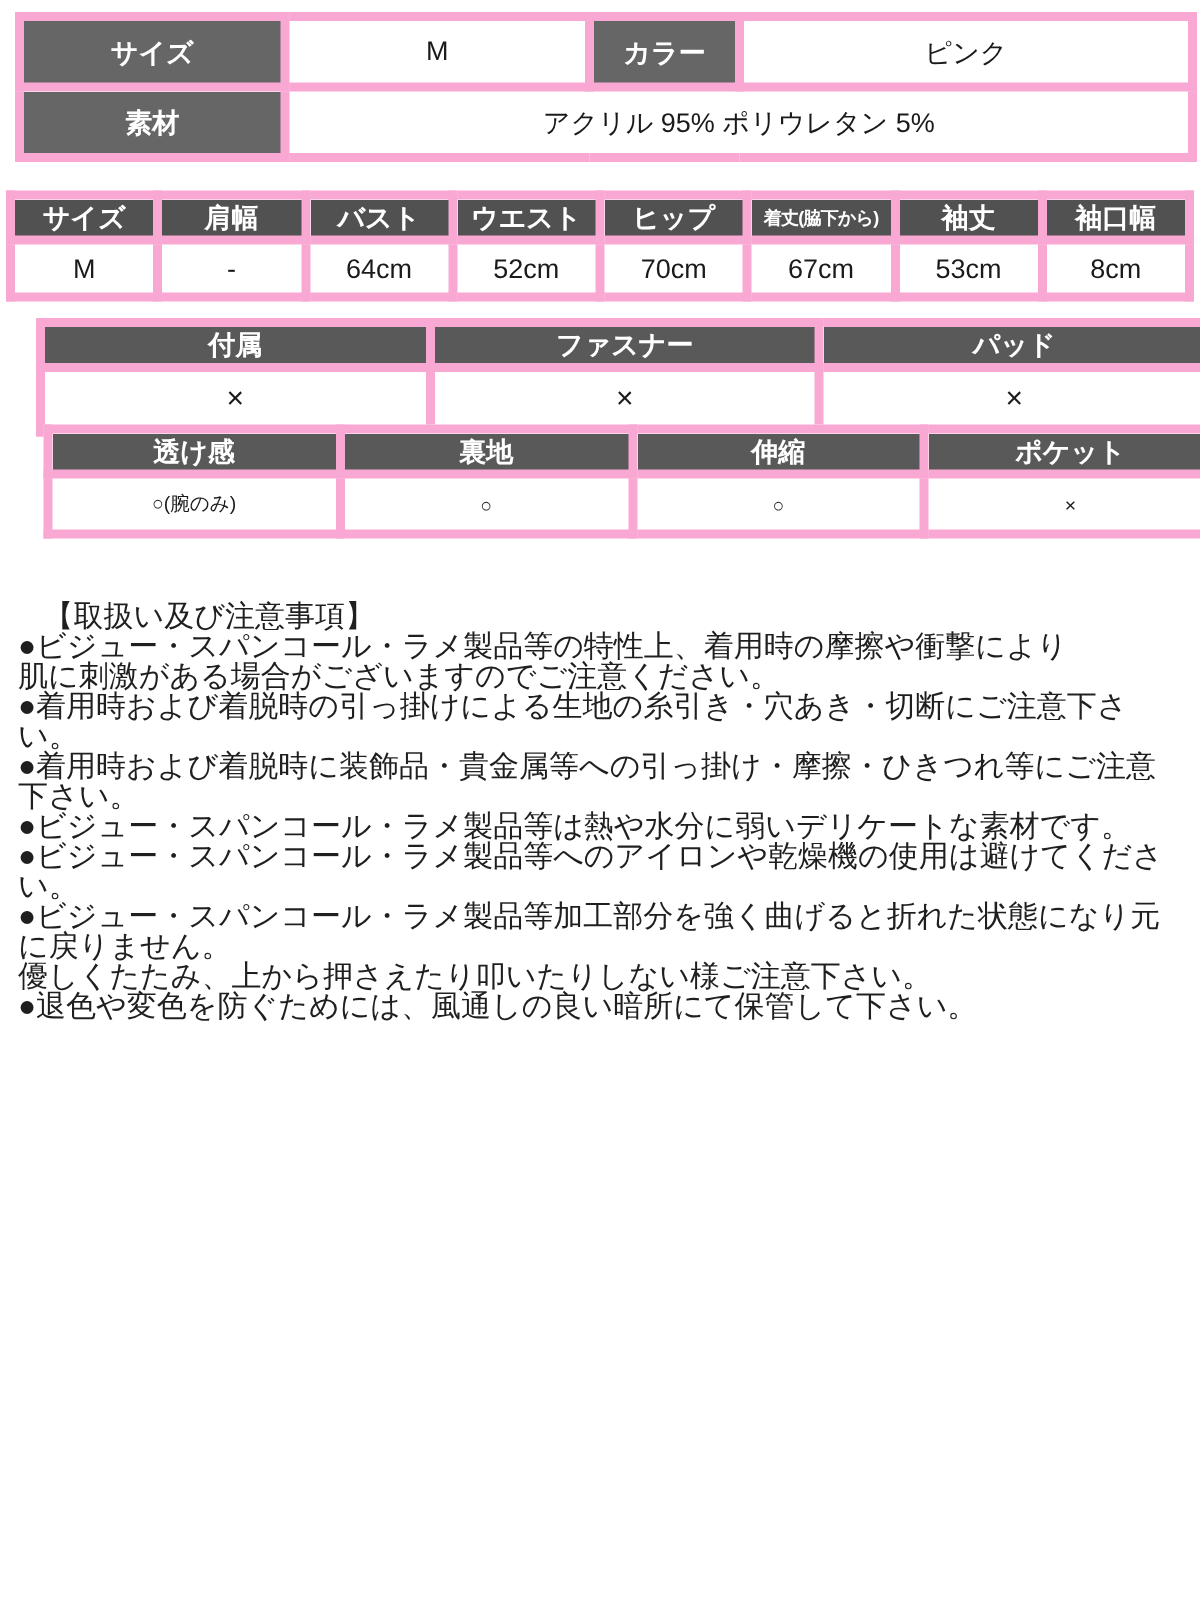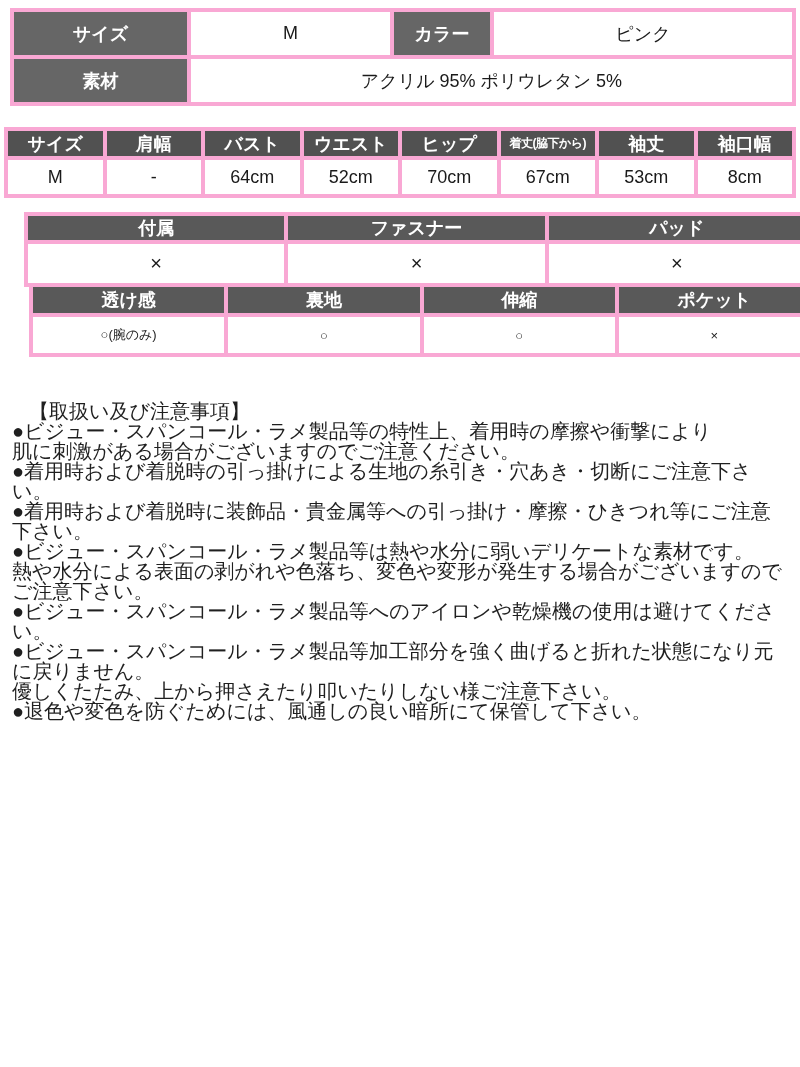--- a/index.html
+++ b/index.html
@@ -11,21 +11,21 @@
   }
   .sheet { position: relative; width: 800px; height: 1067px; background: #fff; }
 
   table {
     border-collapse: collapse;
     table-layout: fixed;
     position: absolute;
     background: #fff;
   }
   td, th {
-    border: 4px solid #f9a8d4;
+    border: 6px solid #f9a8d4;
     text-align: center;
     vertical-align: middle;
     overflow: hidden;
     padding: 0;
   }
   th {
     background: #616161;
     color: #ffffff;
     font-weight: bold;
     font-size: 18px;
@@ -151,20 +151,19 @@
   </tbody>
     </table>
 
   <div class="notes">
     <div class="title">【取扱い及び注意事項】</div>
     <div>●ビジュー・スパンコール・ラメ製品等の特性上、着用時の摩擦や衝撃により</div>
     <div>肌に刺激がある場合がございますのでご注意ください。</div>
     <div>●着用時および着脱時の引っ掛けによる生地の糸引き・穴あき・切断にご注意下さい。</div>
     <div>●着用時および着脱時に装飾品・貴金属等への引っ掛け・摩擦・ひきつれ等にご注意下さい。</div>
     <div>●ビジュー・スパンコール・ラメ製品等は熱や水分に弱いデリケートな素材です。</div>
-    <div>熱や水分による表面の剥がれや色落ち、変色や変形が発生する場合がございますのでご注意下さい。</div>
     <div>●ビジュー・スパンコール・ラメ製品等へのアイロンや乾燥機の使用は避けてください。</div>
     <div>●ビジュー・スパンコール・ラメ製品等加工部分を強く曲げると折れた状態になり元に戻りません。</div>
     <div>優しくたたみ、上から押さえたり叩いたりしない様ご注意下さい。</div>
     <div>●退色や変色を防ぐためには、風通しの良い暗所にて保管して下さい。</div>
   </div>
 
 </div>
 
 </body></html>

